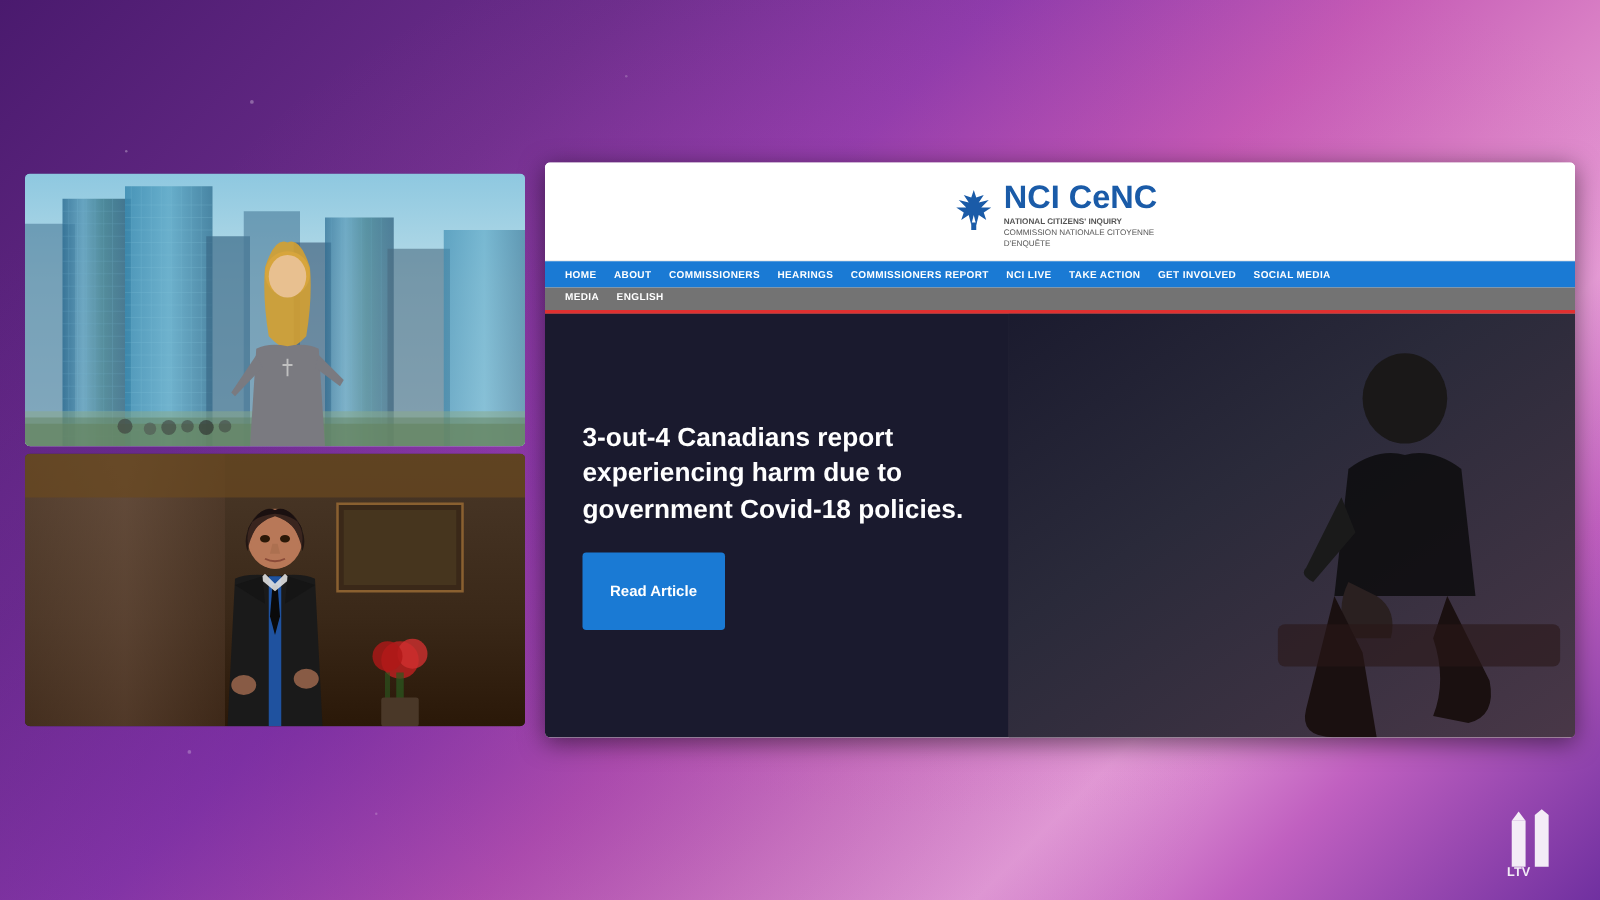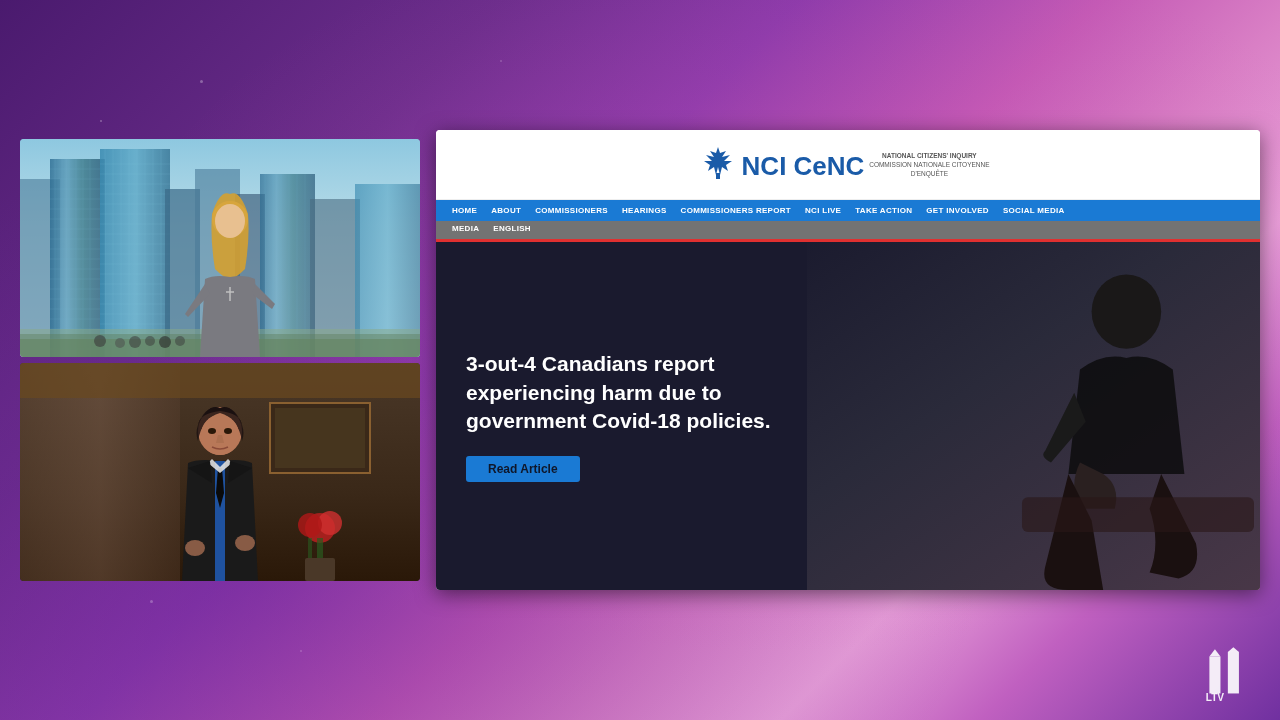--- a/index.html
+++ b/index.html
@@ -85,22 +85,21 @@
       gap: 8px;
     }
 
     .nci-maple-leaf {
       color: #1a5ba8;
       font-size: 28px;
     }
 
     .nci-text-block {
       display: flex;
-      flex-direction: row;
-      text-align: center;
+      flex-direction: column;
     }
 
     .nav-bar {
       background: #1a7ad4;
       padding: 6px 16px;
       display: flex;
       align-items: center;
       gap: 14px;
       flex-wrap: wrap;
     }
@@ -152,23 +151,23 @@
     .hero-headline {
       color: white;
       font-size: 21px;
       font-weight: bold;
       line-height: 1.35;
       margin-bottom: 20px;
     }
 
     .read-article-btn {
       background: #1a7ad4;
-      color: #0f172a;
+      color: #ffffff;
       border: none;
-      padding: 6px 22px;
+      padding: 24px 22px;
       font-size: 12px;
       font-weight: 600;
       border-radius: 3px;
       cursor: pointer;
     }
 
     
     .ltv-logo {
       position: absolute;
       bottom: 20px;

